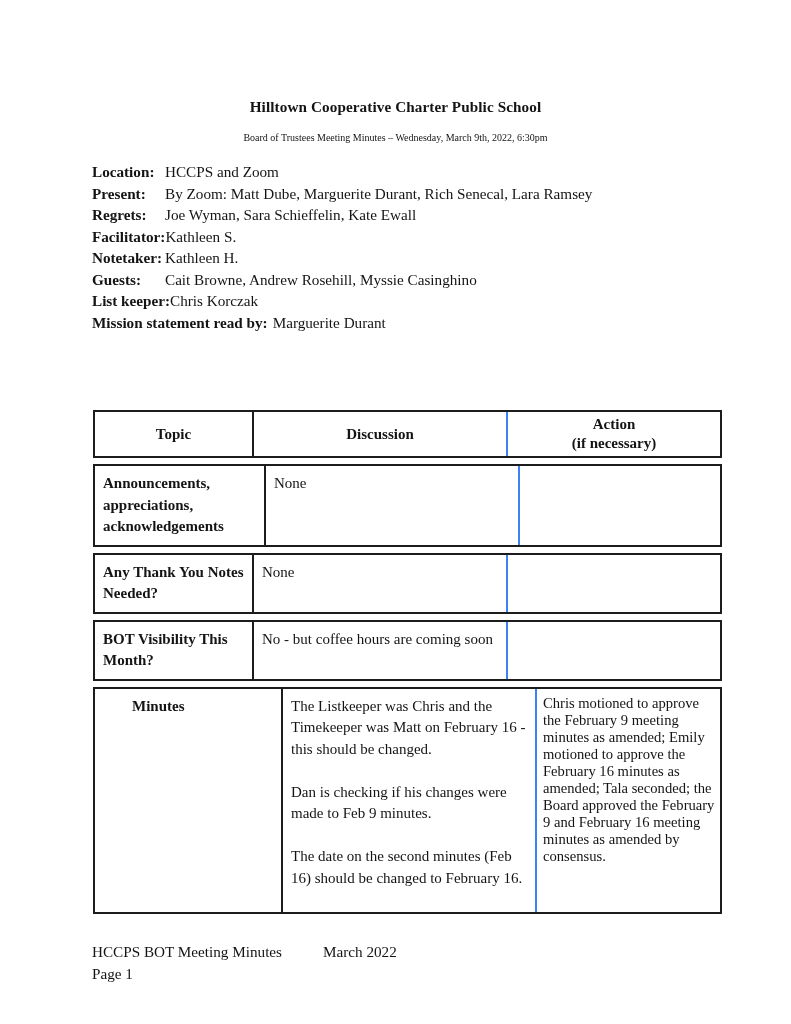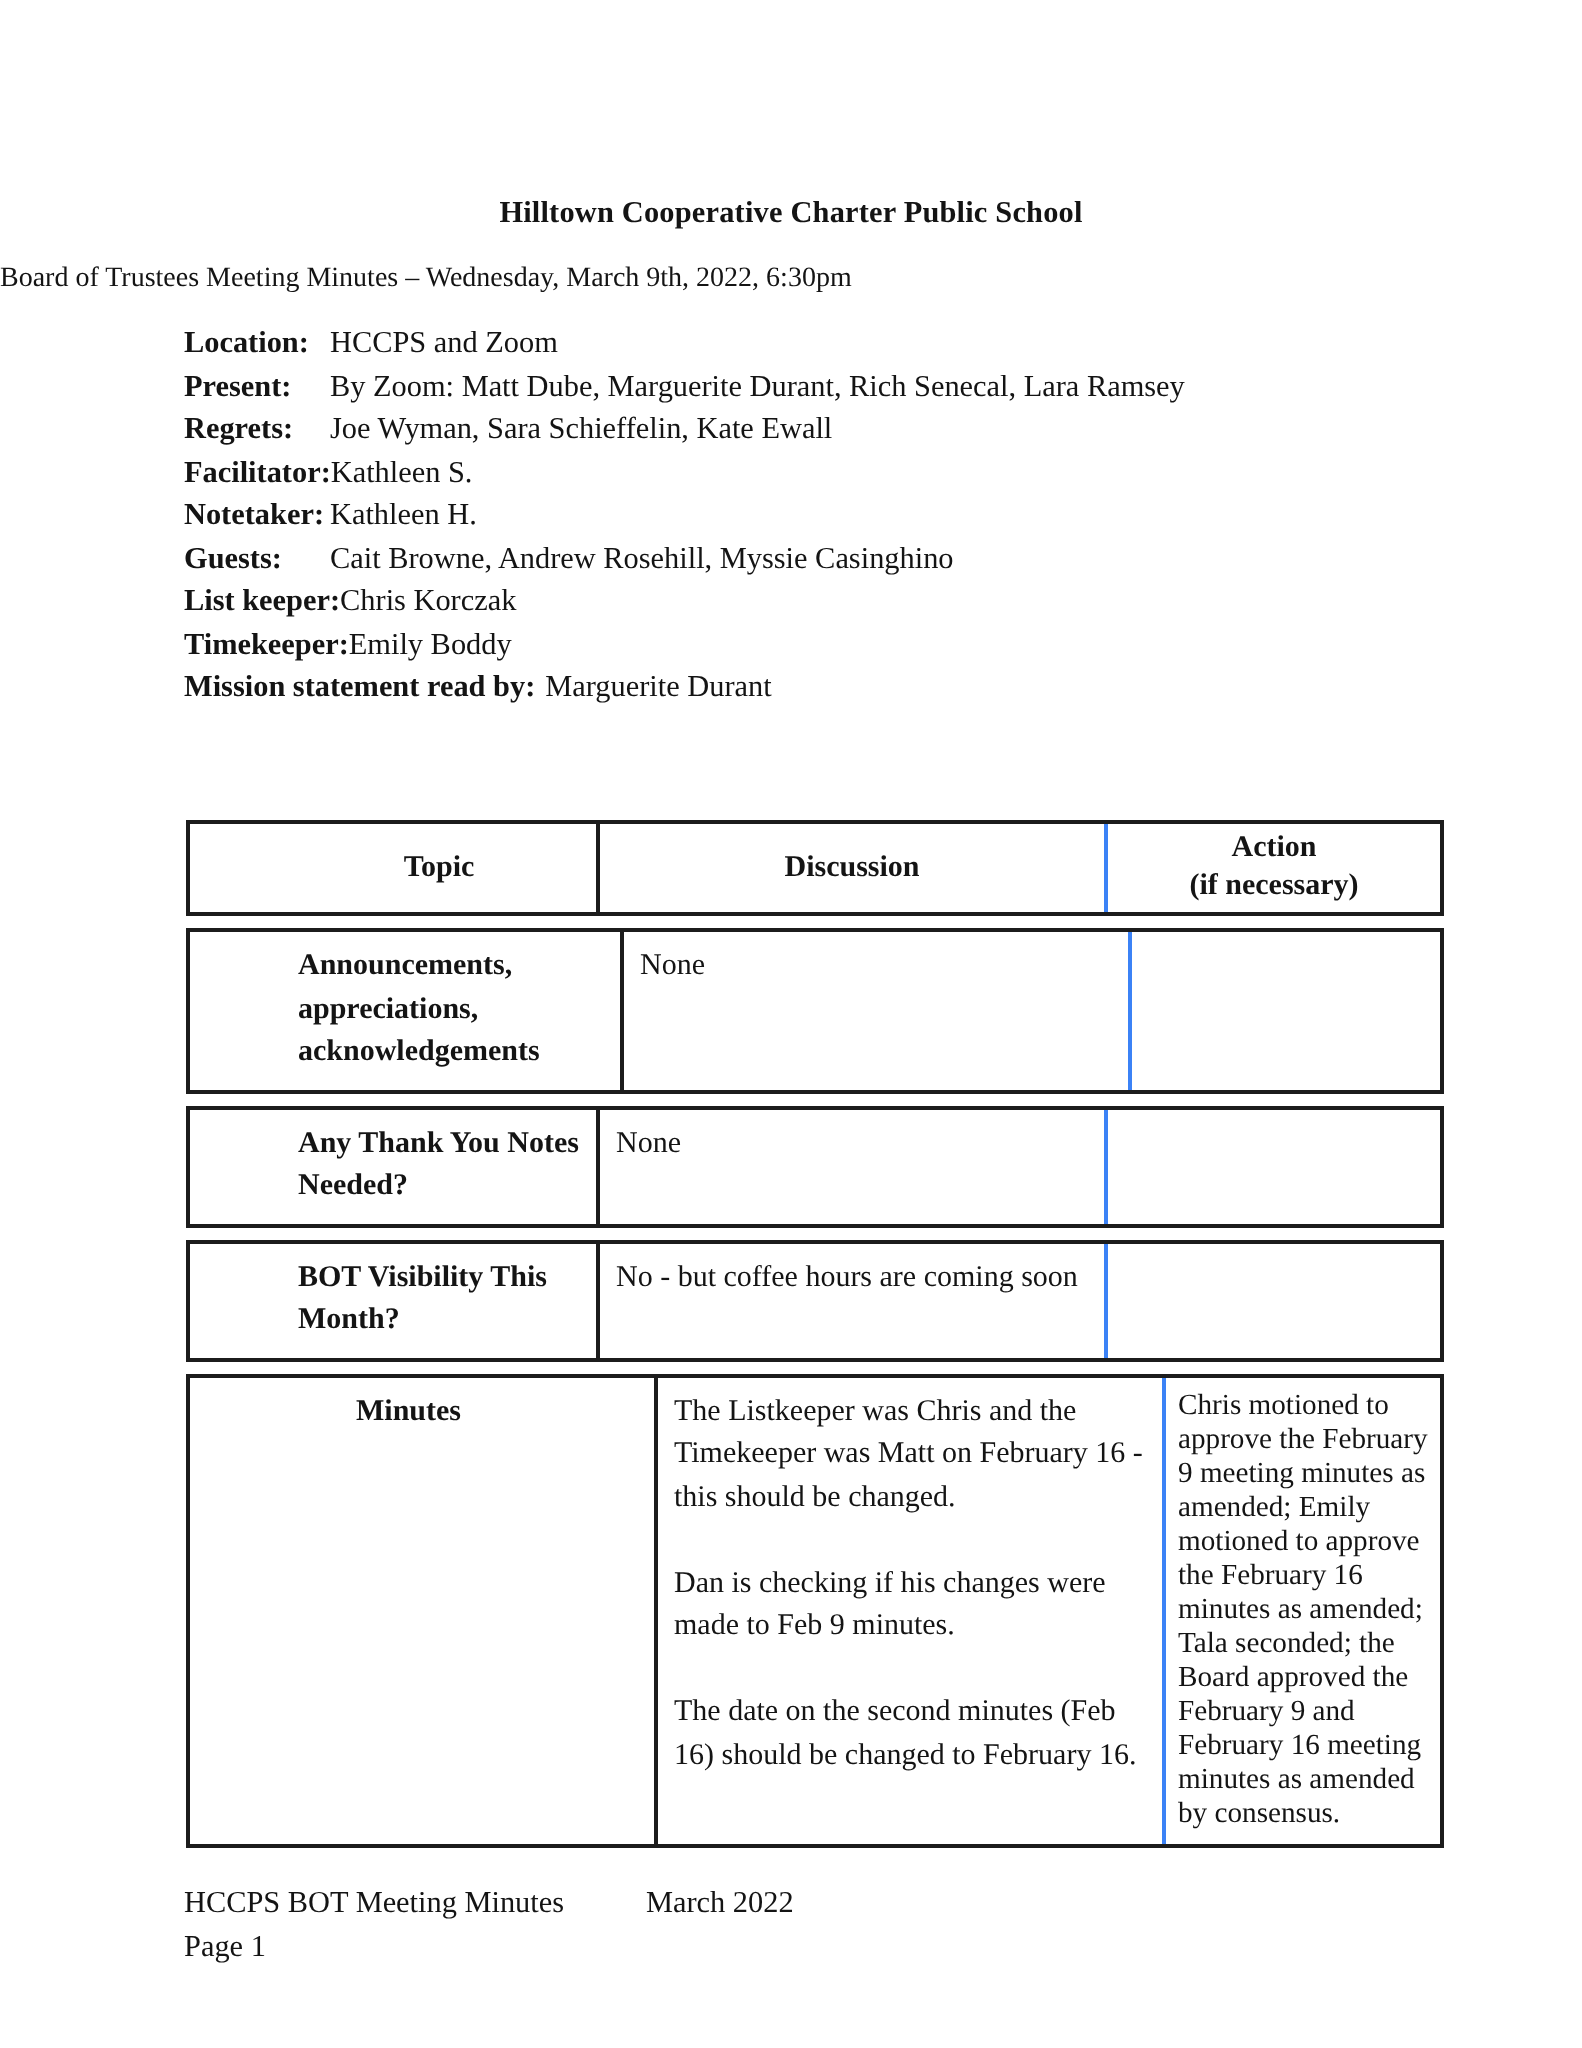--- a/index.html
+++ b/index.html
@@ -3,32 +3,32 @@
 <meta charset="utf-8">
 <style>
   html,body{margin:0;padding:0;}
   body{
     width:791px;height:1024px;background:#ffffff;position:relative;overflow:hidden;
     font-family:"Liberation Serif","DejaVu Serif",serif;color:#141414;
     -webkit-font-smoothing:antialiased;
   }
   .title{position:absolute;top:98px;left:0;width:791px;text-align:center;
     font-size:15.2px;font-weight:bold;letter-spacing:.1px;}
-  .subtitle{position:absolute;top:132px;left:0;width:791px;font-size:14px;}
+  .subtitle{position:absolute;top:132px;left:0;width:791px;text-align:center;font-size:10px;}
   .info{position:absolute;top:161px;left:92px;width:640px;font-size:15.2px;line-height:21.5px;}
   .irow{display:flex;align-items:flex-start;}
   .ilabel{font-weight:bold;min-width:73px;flex:none;white-space:nowrap;}
   .ival{max-width:525px;}
   .irow.mission .ilabel{min-width:0;padding-right:5px;}
   .ival p{margin:0;}
 
   .mtable{position:absolute;top:410px;left:93px;width:629px;font-size:15px;}
   .trow{display:flex;border:2px solid #1c1c1c;margin-bottom:6px;box-sizing:border-box;align-items:stretch;}
   .c1{width:157px;flex:none;padding:7px 4px 7px 8px;box-sizing:border-box;
-      font-weight:bold;line-height:21.5px;margin-left:46px;}
+      font-weight:bold;line-height:21.5px;}
   .c2{width:256px;flex:none;border-left:2px solid #1c1c1c;border-right:2px solid #3b82f6;
       padding:7px 8px;box-sizing:border-box;line-height:21.5px;}
   .c2 p{margin:0 0 21.5px 0;}
   .c2 p:last-child{margin-bottom:0;}
   .c3{flex:1;padding:6px 4px 6px 6px;box-sizing:border-box;font-size:14.6px;line-height:17px;}
   .trow.header{height:48px;margin-bottom:6px;}
   .trow.header .c1,.trow.header .c2,.trow.header .c3{
       display:flex;flex-direction:column;align-items:center;justify-content:center;
       text-align:center;font-weight:bold;line-height:19px;padding:0;font-size:15px;}
   .r-announcements{min-height:74px;gap:12px;}
@@ -70,24 +70,20 @@
     <span class="ival">Kathleen H.</span>
   </div>
   <div class="irow">
     <span class="ilabel">Guests:</span>
     <span class="ival">Cait Browne, Andrew Rosehill, Myssie Casinghino</span>
   </div>
   <div class="irow">
     <span class="ilabel">List keeper:</span>
     <span class="ival">Chris Korczak</span>
   </div>
-  <div class="irow">
-    <span class="ilabel">Timekeeper:</span>
-    <span class="ival">Emily Boddy</span>
-  </div>
   <div class="irow mission">
     <span class="ilabel">Mission statement read by:</span>
     <span class="ival">Marguerite Durant</span>
   </div>
 </div>
 
 <div class="mtable">
   <div class="trow header">
     <div class="c1">Topic</div>
     <div class="c2">Discussion</div>

